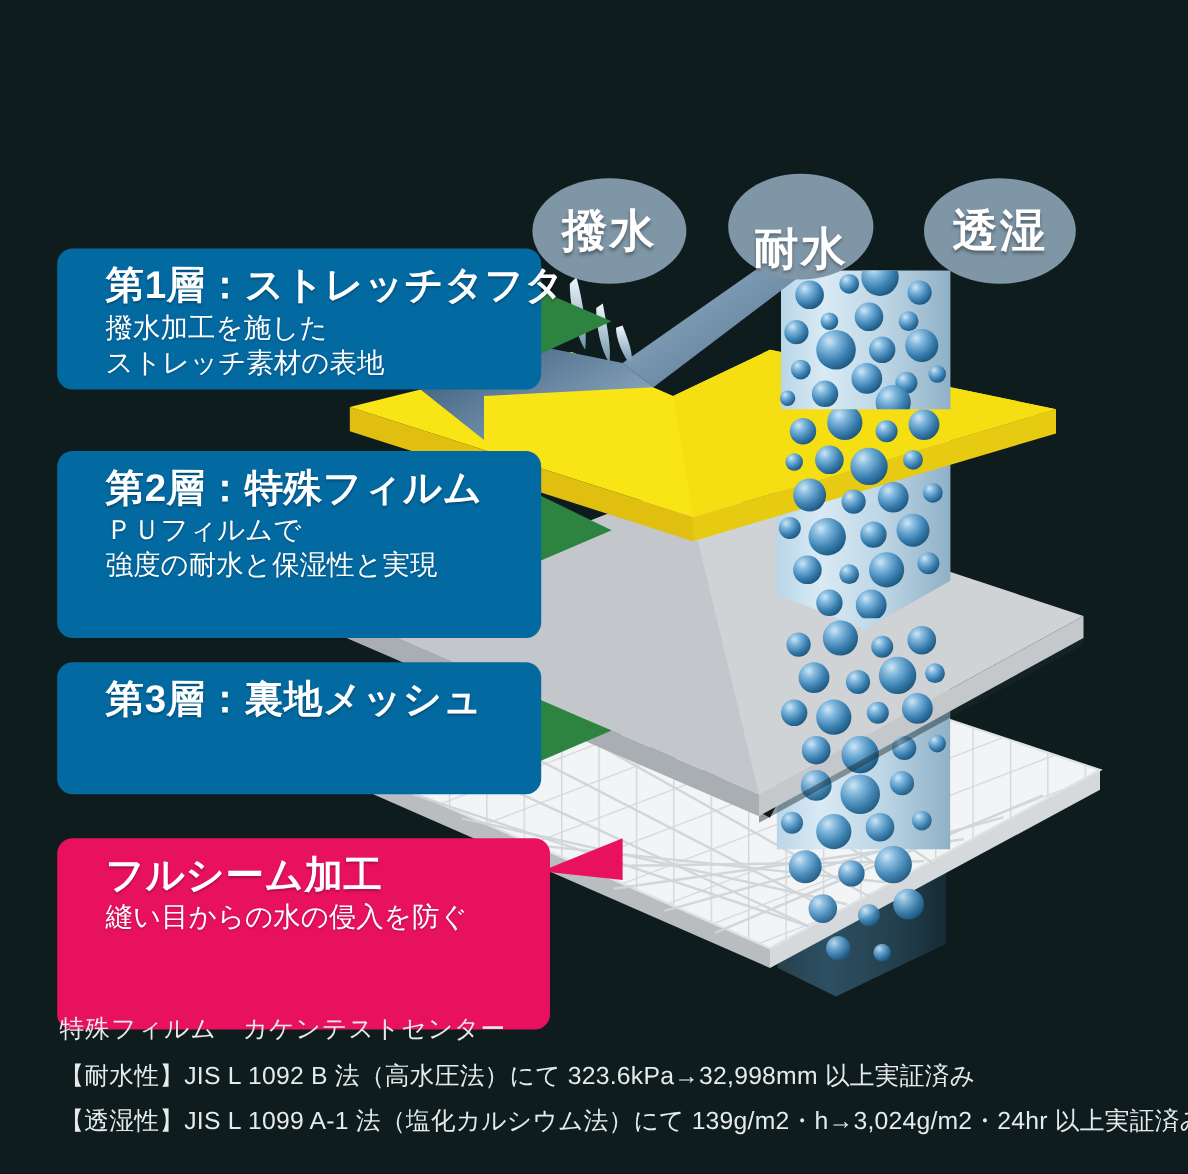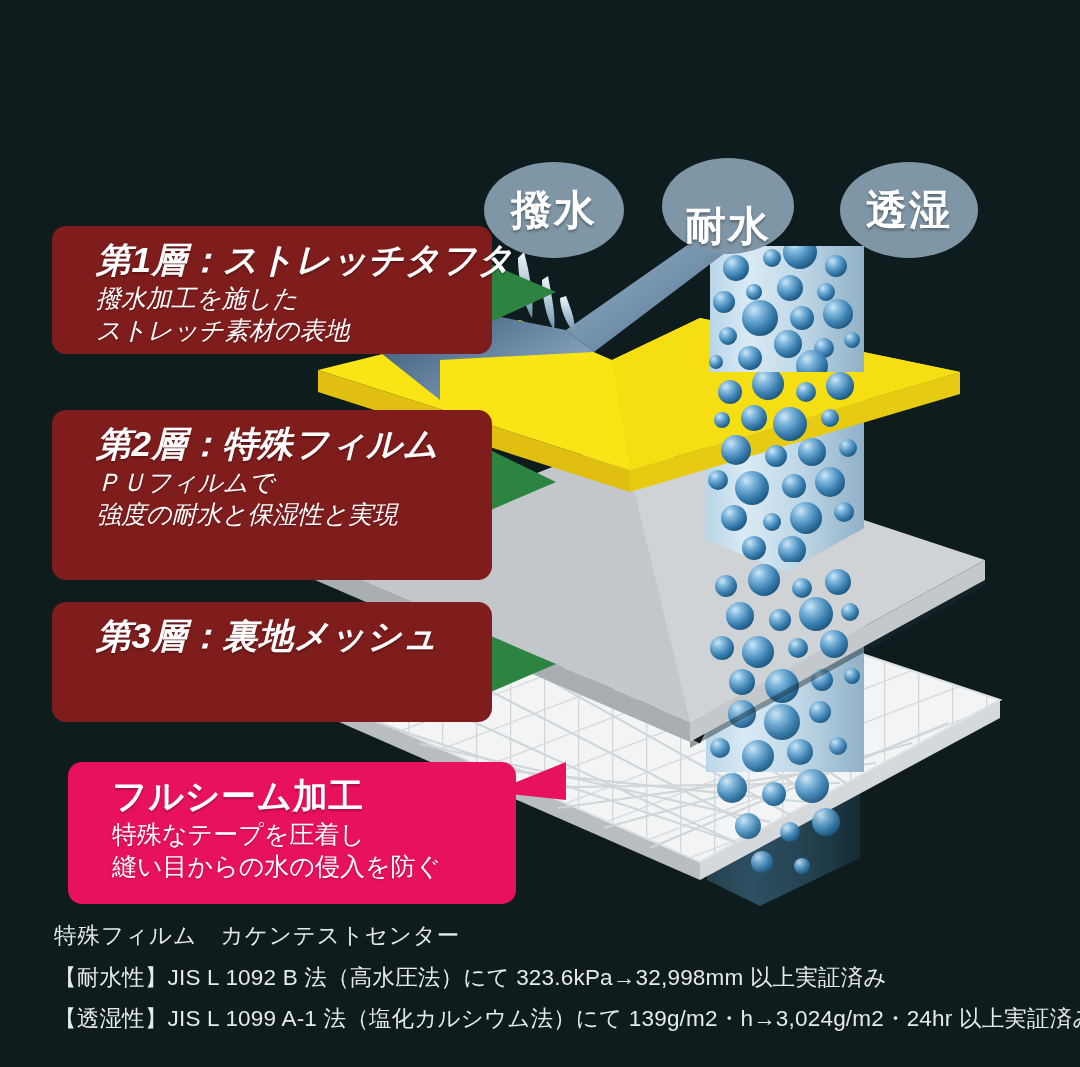--- a/index.html
+++ b/index.html
@@ -50,27 +50,27 @@
     text-shadow:0 2px 2px rgba(0,0,0,.25);
   }
   .label-box .desc{
     font-size:25px;
     font-weight:400;
     line-height:1.26;
     margin-top:4px;
     text-shadow:0 1px 2px rgba(0,0,0,.25);
   }
   .label-box .desc span{display:block;}
-  .green{background:#7f1d1d;font-style:italic;}
+  .green{background:#0369a1;}
   .pink{background:#e8115d;}
 
   .box1{left:52px;top:226px;width:440px;height:128px;}
   .box2{left:52px;top:410px;width:440px;height:170px;}
   .box3{left:52px;top:602px;width:440px;height:120px;}
-  .box4{left:52px;top:762px;width:448px;height:142px;margin-left:16px;}
+  .box4{left:52px;top:762px;width:448px;height:174px;}
 
   
   #footer{
     position:absolute;left:54px;top:925px;width:1000px;
     z-index:9;
     color:#e6eaea;
   }
   #footer .f-line{
     font-size:22.5px;
     line-height:1.0;
@@ -356,21 +356,20 @@
     </div>
   </div>
 
   <div class="label-box green box3">
     <div class="title">第3層：裏地メッシュ</div>
   </div>
 
   <div class="label-box pink box4">
     <div class="title">フルシーム加工</div>
     <div class="desc">
-      <span>特殊なテープを圧着し</span>
       <span>縫い目からの水の侵入を防ぐ</span>
     </div>
   </div>
 
   <div id="footer">
     <div class="f-line first">特殊フィルム　カケンテストセンター</div>
     <div class="f-line">【耐水性】JIS L 1092 B 法（高水圧法）にて 323.6kPa→32,998mm 以上実証済み</div>
     <div class="f-line">【透湿性】JIS L 1099 A-1 法（塩化カルシウム法）にて 139g/m2・h→3,024g/m2・24hr 以上実証済み</div>
   </div>
 

